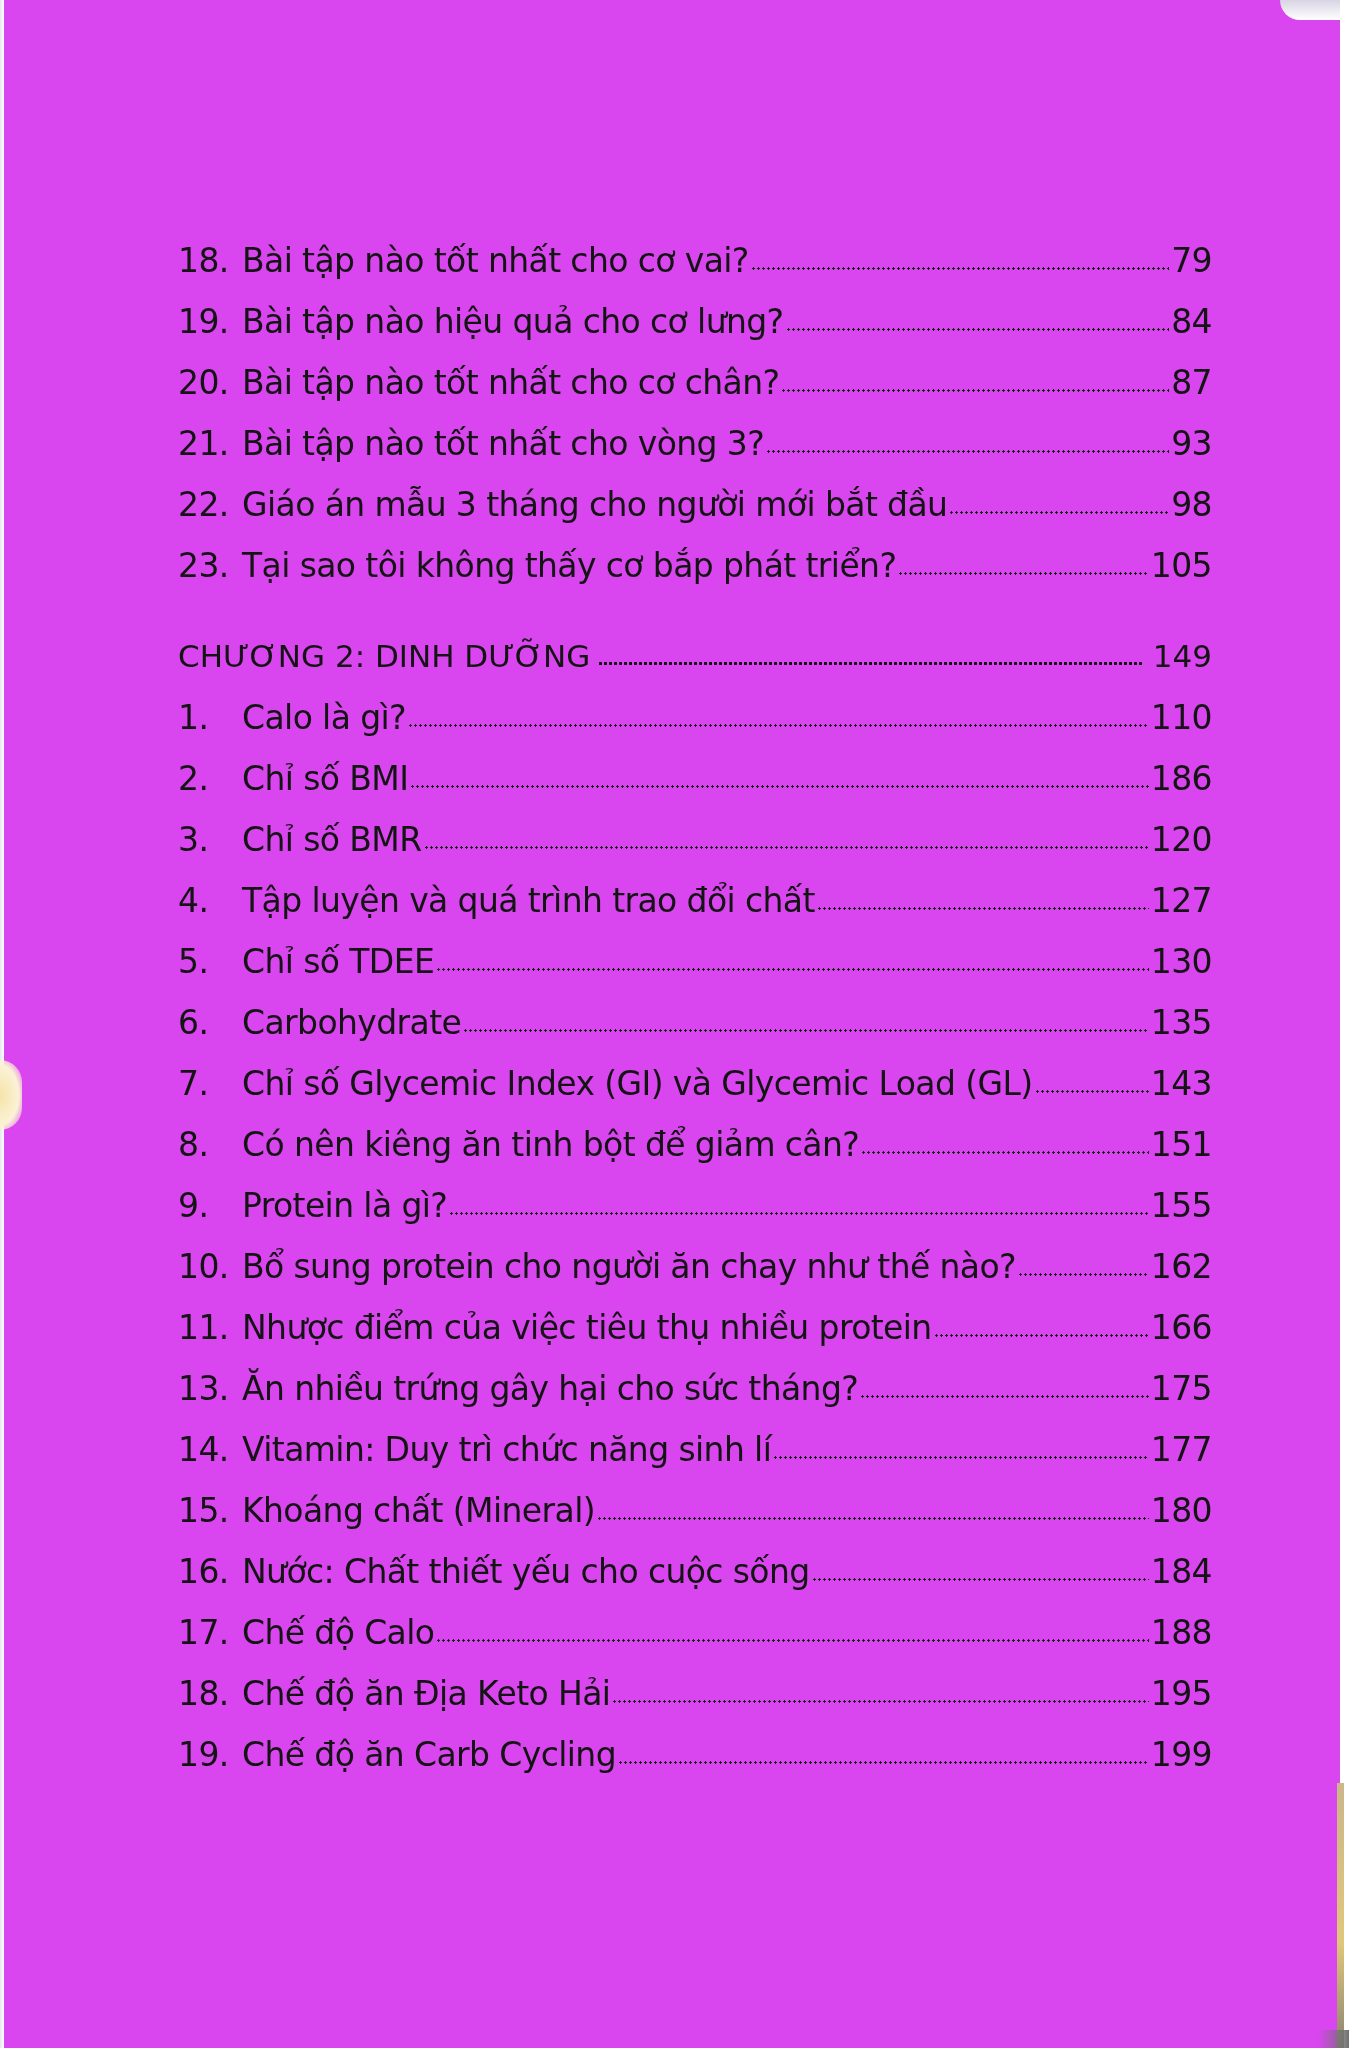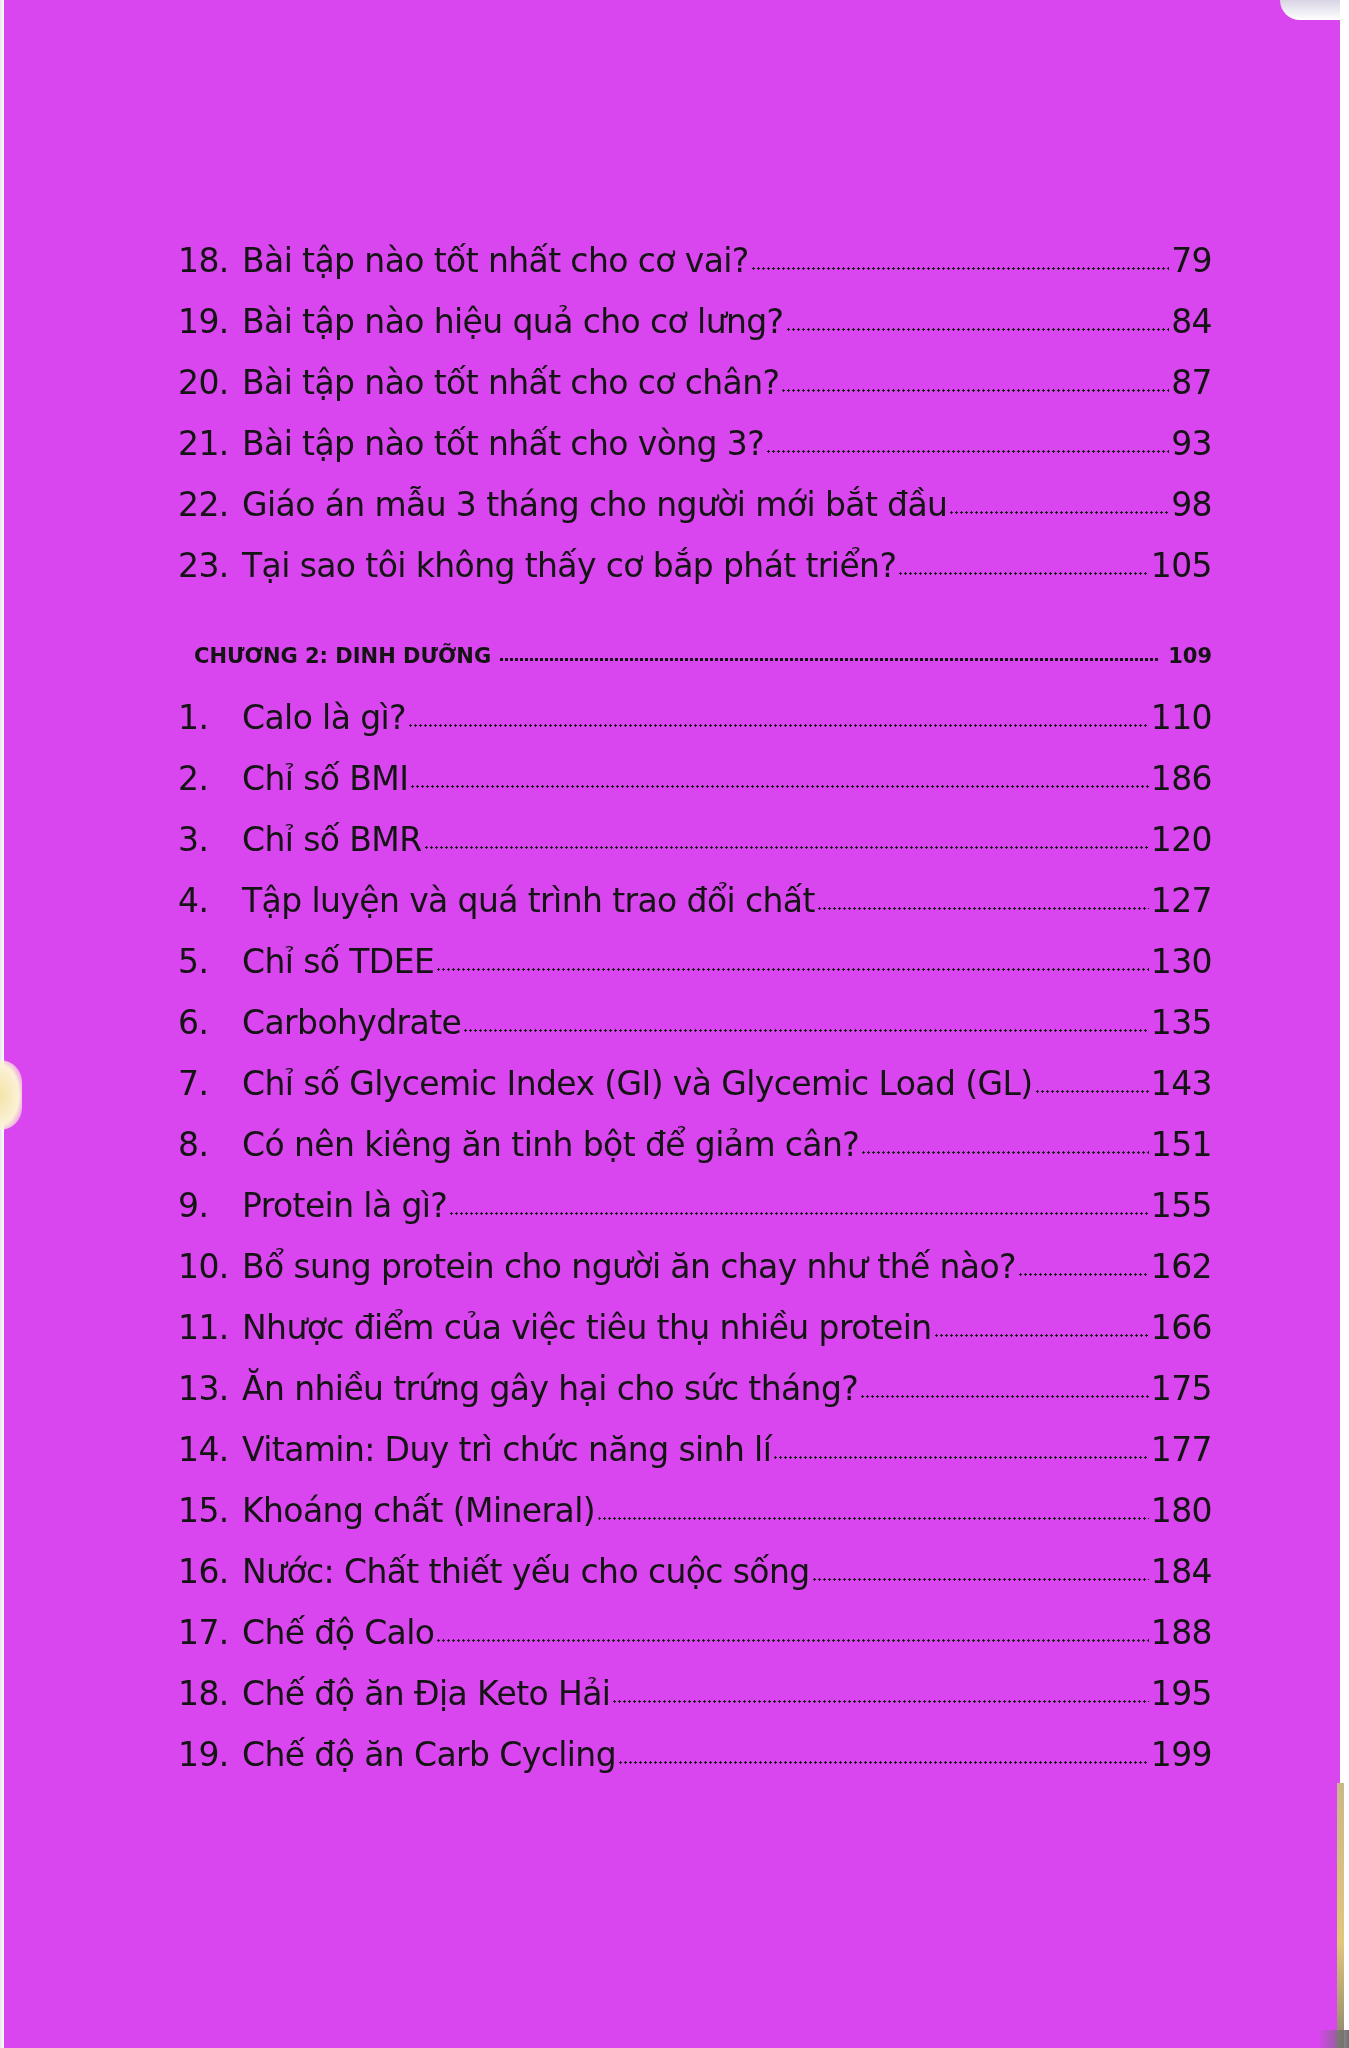--- a/index.html
+++ b/index.html
@@ -106,24 +106,23 @@
       top: 0;
     }
     .toc-page {
       flex: 0 0 auto;
       text-align: right;
     }
     .chapter-gap {
       height: 30px;
     }
     .toc-row.chapter {
-      font-weight: bold;
-      font-size: 21px;
+      font-weight: normal;
+      font-size: 31px;
       letter-spacing: 0px;
-      margin-left: 16px;
     }
     .toc-row.chapter .toc-title {
       width: auto;
     }
     .toc-row.chapter .toc-leader {
       background-image: radial-gradient(circle, #111 1.4px, transparent 1.6px);
       margin-left: 8px;
       margin-right: 10px;
     }
   </style>
@@ -176,21 +175,21 @@
         <span class="toc-leader"></span>
         <span class="toc-page">105</span>
       </div>
     </div>
 
     <div class="chapter-gap"></div>
 
     <div class="toc-row chapter">
       <span class="toc-title">CHƯƠNG 2: DINH DƯỠNG</span>
       <span class="toc-leader"></span>
-      <span class="toc-page">109</span>
+      <span class="toc-page">149</span>
     </div>
 
     <div>
       <div class="toc-row">
         <span class="toc-num">1.</span>
         <span class="toc-title">Calo là gì?</span>
         <span class="toc-leader"></span>
         <span class="toc-page">110</span>
       </div>
       <div class="toc-row">

